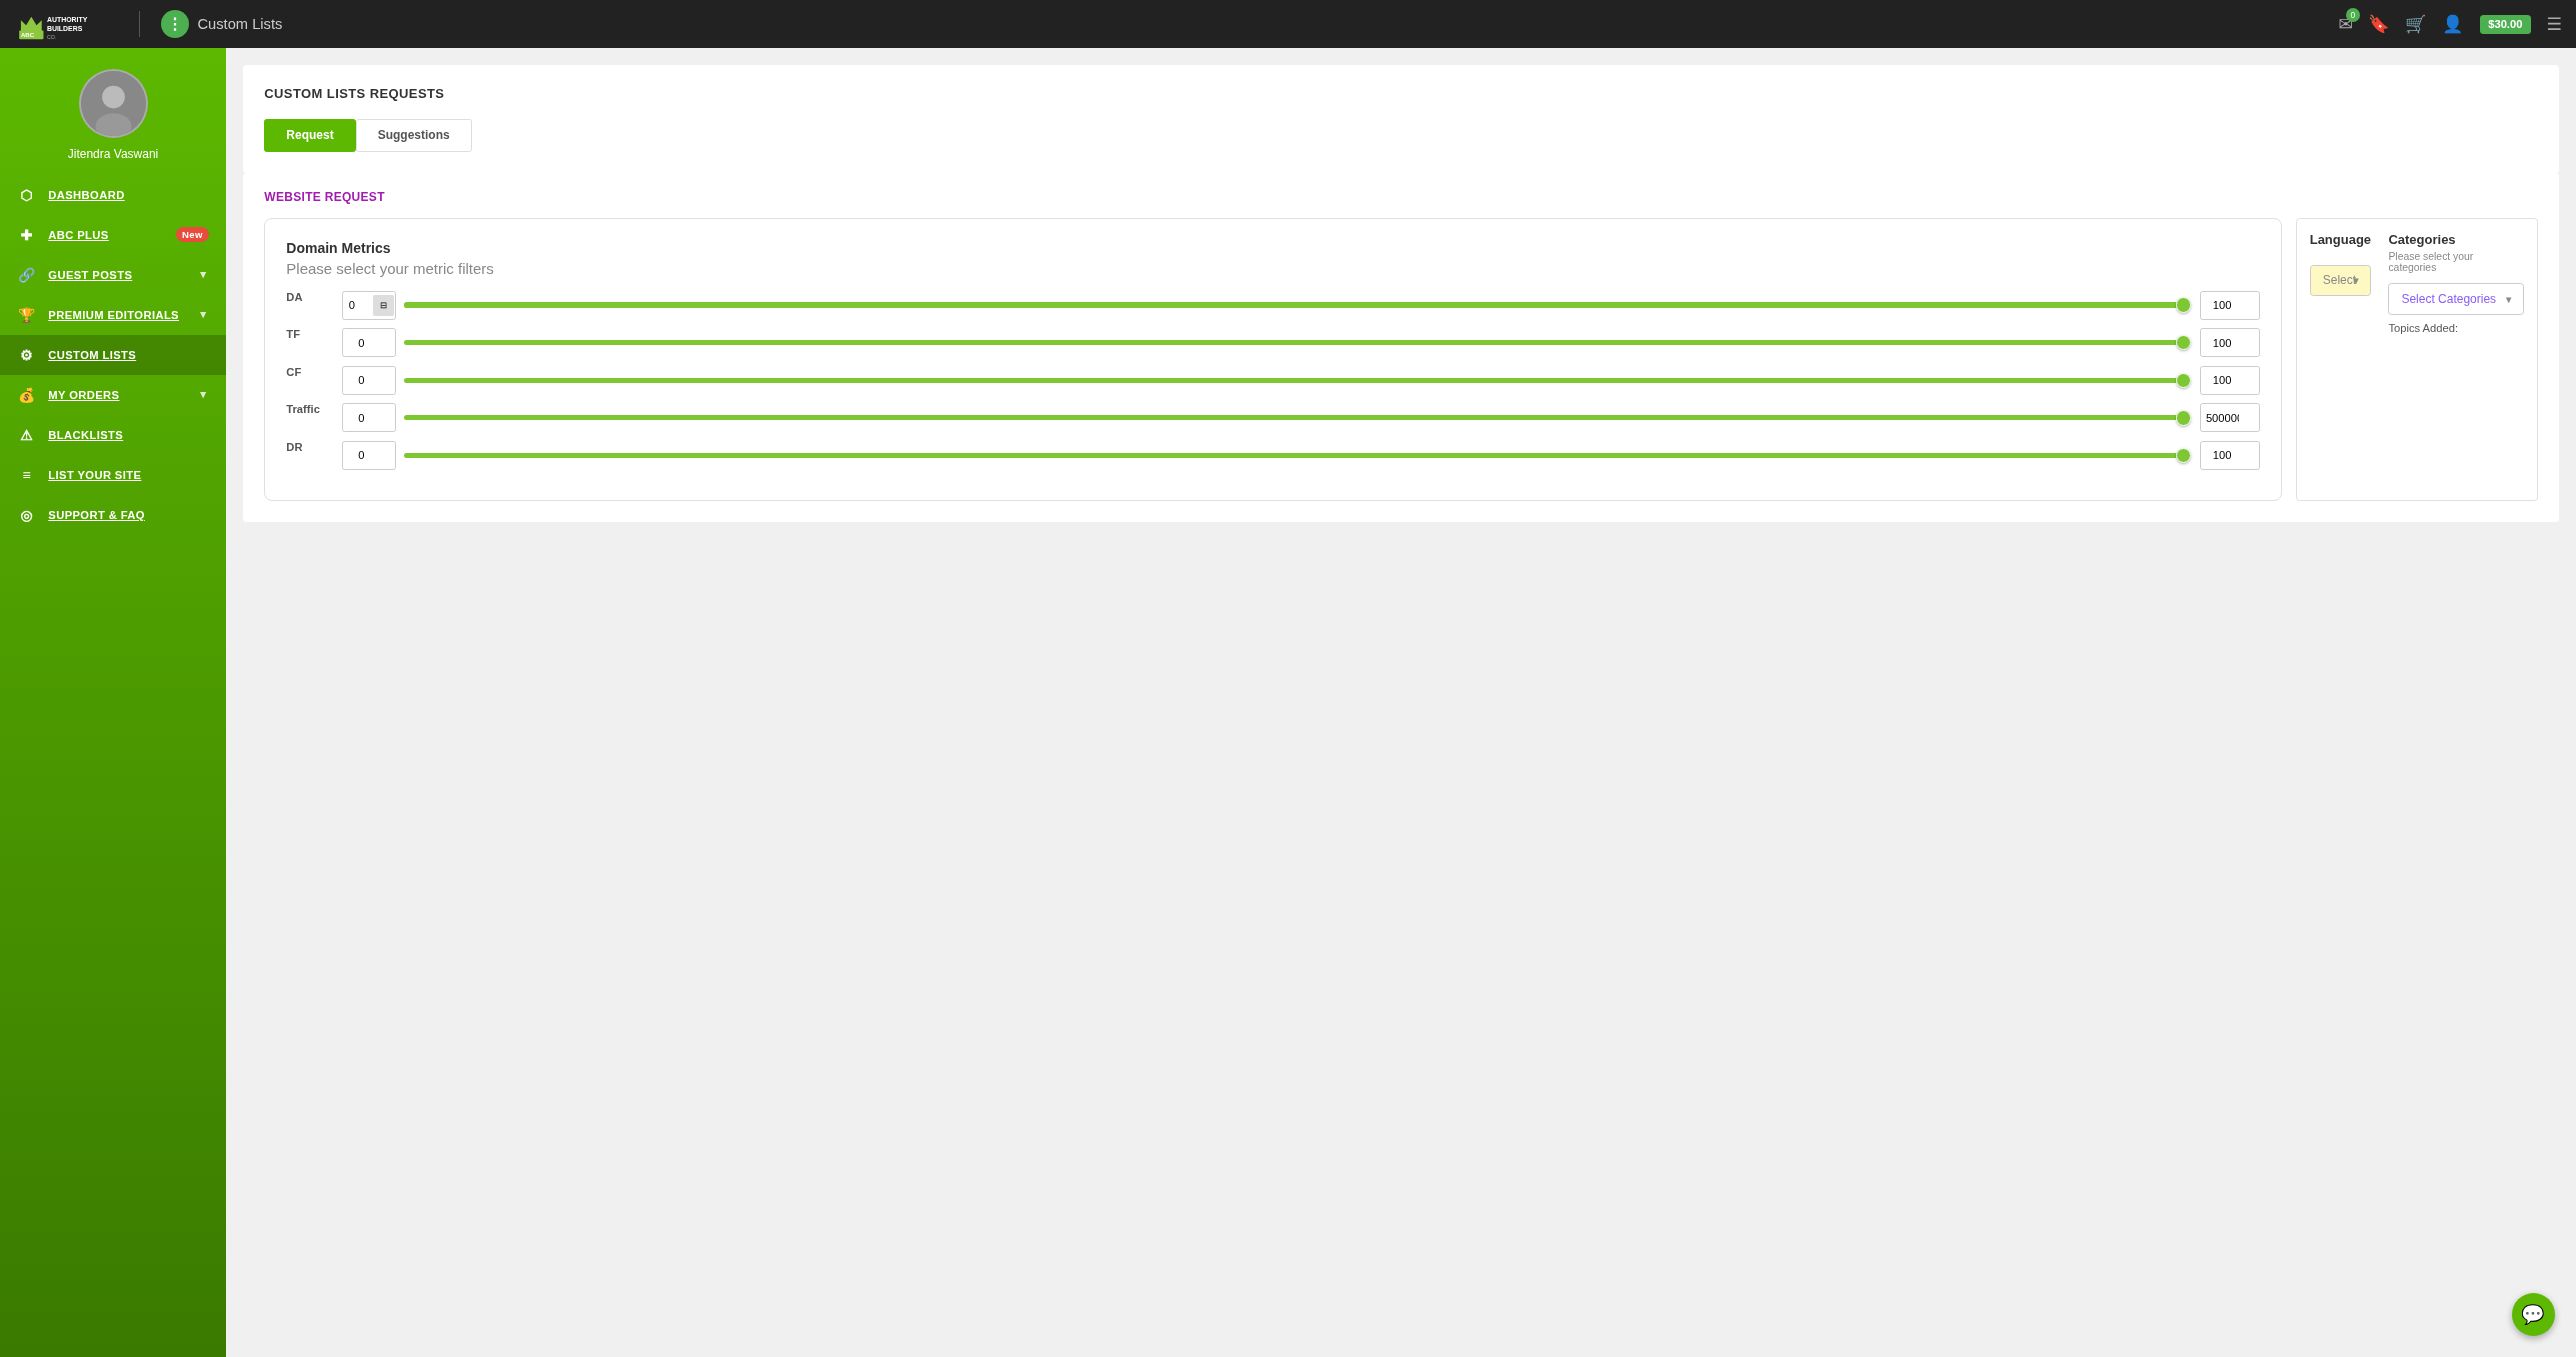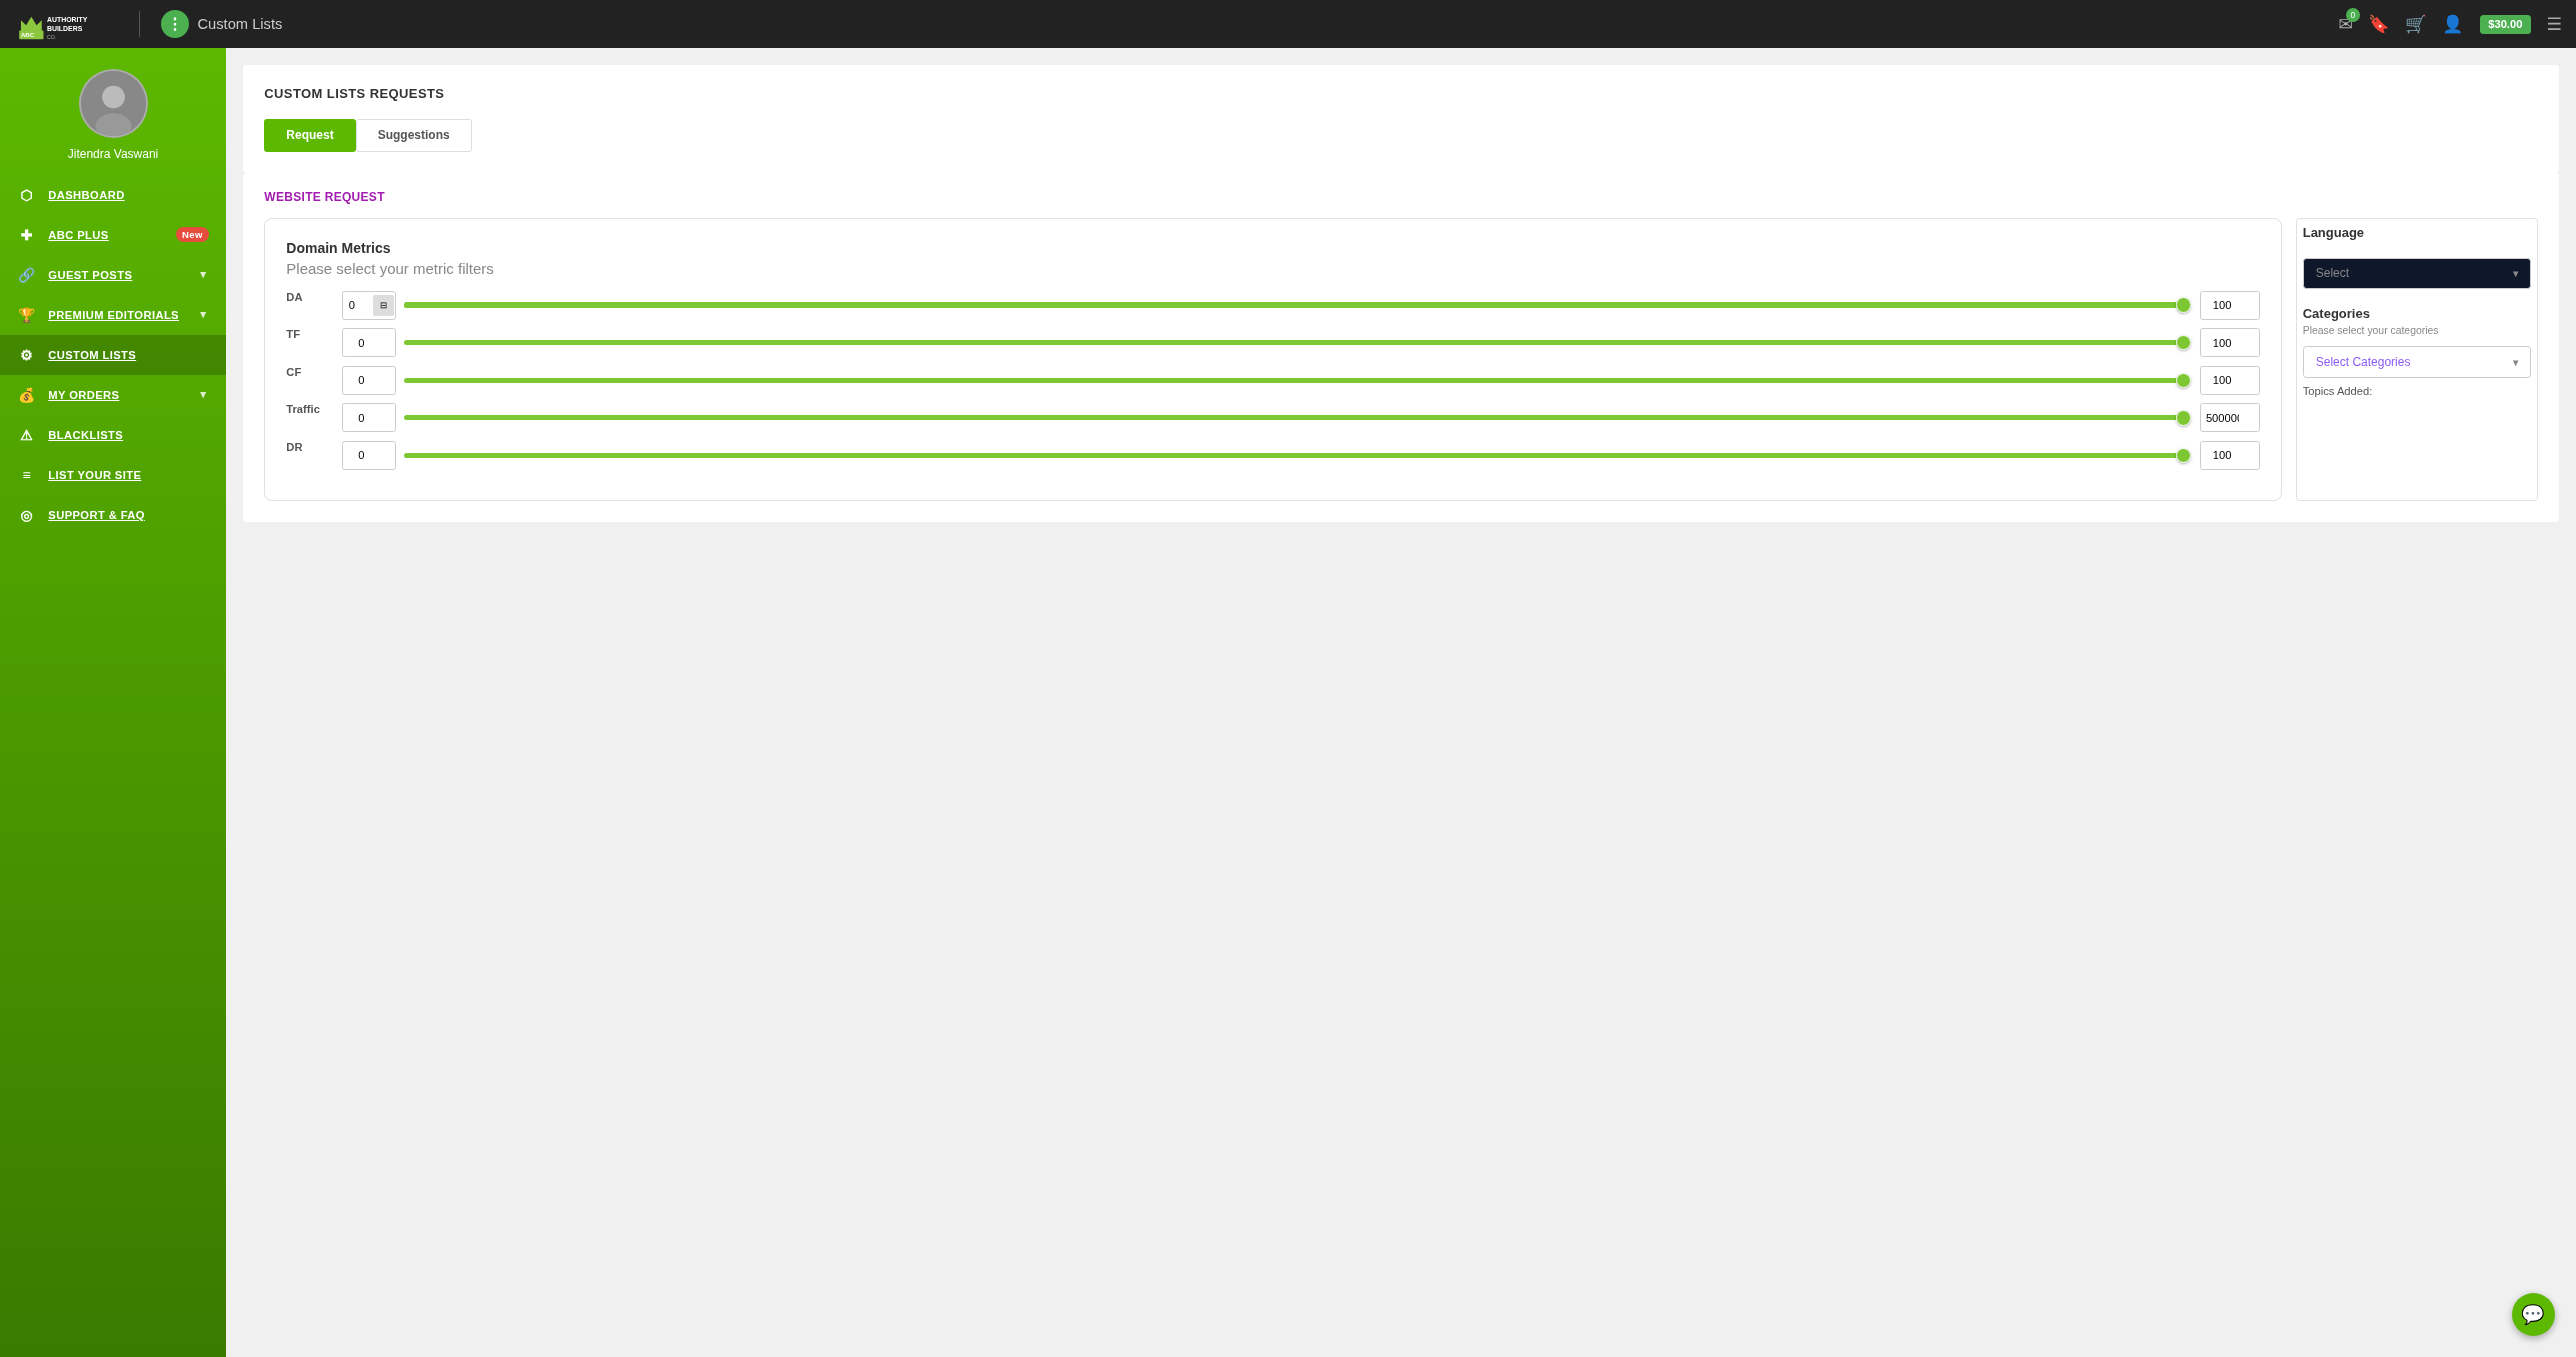--- a/index.html
+++ b/index.html
@@ -225,23 +225,23 @@
     .metrics-panel {
       flex: 1;
       border: 0.9px solid #e0e0e0;
       border-radius: 8px;
       padding: 21px;
     }
     .metrics-side {
       width: 242px;
       border: 0.9px solid #e0e0e0;
       border-radius: 3.5px;
-      padding: 6px;
-      display: flex;
-      flex-direction: column;
+      padding: 13px;
+      display: flex;
+      flex-direction: row;
       gap: 17.3px;
     }
     .panel-title {
       font-size: 14px;
       font-weight: bold;
       color: #333;
       margin-bottom: 3.5px;
     }
     .panel-subtitle {
       font-size: 15px;
@@ -338,21 +338,21 @@
     }
     .lang-select-wrapper select {
       width: 100%;
       padding: 7.8px 12px;
       border: 0.9px solid #ccc;
       border-radius: 3.5px;
       font-size: 12px;
       color: #888;
       appearance: none;
       cursor: pointer;
-      background: #0f172a;
+      background: #fef9c3;
     }
     .lang-select-wrapper::after {
       content: '▼';
       position: absolute;
       right: 10.4px;
       top: 50%;
       transform: translateY(-50%);
       color: #888;
       font-size: 9.5px;
       pointer-events: none;

